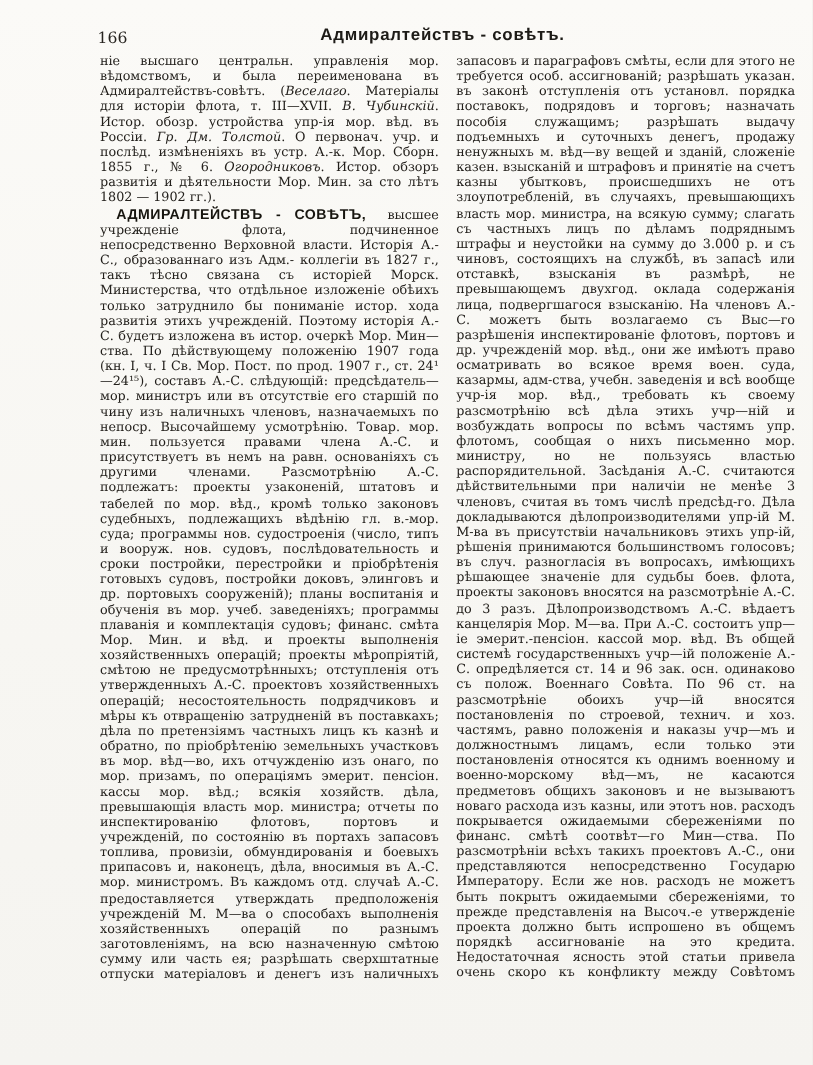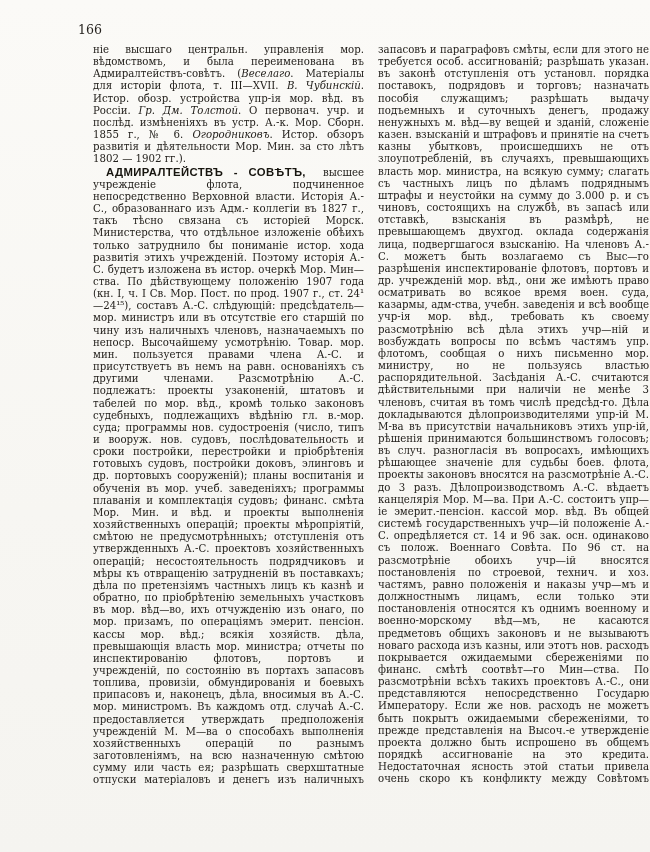--- a/index.html
+++ b/index.html
@@ -26,21 +26,21 @@
     font-size:12.5px;color:#26231f;
   }
   .runhead{
     display:block;text-align:center;
     font-family:"Liberation Sans", sans-serif;
     font-weight:700;font-size:13.5px;
     letter-spacing:0.6px;color:#1d1b17;
   }
   .cols{
     position:absolute;
-    top:44px;left:93px;width:556px;height:752px;
+    top:44px;left:80px;width:556px;height:752px;
     column-count:2;column-gap:14px;column-fill:auto;
     text-align:justify;
     font-size:10.2px;line-height:12.15px;
     color:#23201c;
     overflow:hidden;
   }
   .cols p{margin:0;padding:0;}
   .para.main{text-indent:13px;}
   .art-title{
     font-family:"Liberation Sans", sans-serif;
@@ -51,20 +51,21 @@
   }
   .it{font-style:italic;}
 </style>
 </head>
 <body>
 
 <div class="page">
 
   <div class="pagehead">
     <span class="pagenum">166</span>
+    <span class="runhead">Адмиралтействъ - совѣтъ.</span>
   </div>
 
   <div class="cols">
     <p class="para cont"><span>ніе высшаго центральн. управленія мор. вѣдомствомъ, и была переименована въ Адмиралтействъ-совѣтъ. (</span><span class="it">Веселаго</span><span>. Матеріалы для исторіи флота, т. III—XVII. </span><span class="it">В. Чубинскій</span><span>. Истор. обозр. устройства упр-ія мор. вѣд. въ Россіи. </span><span class="it">Гр. Дм. Толстой</span><span>. О первонач. учр. и послѣд. измѣненіяхъ въ устр. А.-к. Мор. Сборн. 1855 г., № 6. </span><span class="it">Огородниковъ</span><span>. Истор. обзоръ развитія и дѣятельности Мор. Мин. за сто лѣтъ 1802 — 1902 гг.).</span></p>
     <p class="para main"><span class="art-title">АДМИРАЛТЕЙСТВЪ - СОВѢТЪ,</span><span>высшее учрежденіе флота, подчиненное непосредственно Верховной власти. Исторія А.-С., образованнаго изъ Адм.- коллегіи въ 1827 г., такъ тѣсно связана съ исторіей Морск. Министерства, что отдѣльное изложеніе обѣихъ только затруднило бы пониманіе истор. хода развитія этихъ учрежденій. Поэтому исторія А.-С. будетъ изложена въ истор. очеркѣ Мор. Мин—ства. По дѣйствующему положенію 1907 года (кн. I, ч. I Св. Мор. Пост. по прод. 1907 г., ст. 24¹—24¹⁵), составъ А.-С. слѣдующій: предсѣдатель—мор. министръ или въ отсутствіе его старшій по чину изъ наличныхъ членовъ, назначаемыхъ по непоср. Высочайшему усмотрѣнію. Товар. мор. мин. пользуется правами члена А.-С. и присутствуетъ въ немъ на равн. основаніяхъ съ другими членами. Разсмотрѣнію А.-С. подлежатъ: проекты узаконеній, штатовъ и табелей по мор. вѣд., кромѣ только законовъ судебныхъ, подлежащихъ вѣдѣнію гл. в.-мор. суда; программы нов. судостроенія (число, типъ и вооруж. нов. судовъ, послѣдовательность и сроки постройки, перестройки и пріобрѣтенія готовыхъ судовъ, постройки доковъ, элинговъ и др. портовыхъ сооруженій); планы воспитанія и обученія въ мор. учеб. заведеніяхъ; программы плаванія и комплектація судовъ; финанс. смѣта Мор. Мин. и вѣд. и проекты выполненія хозяйственныхъ операцій; проекты мѣропріятій, смѣтою не предусмотрѣнныхъ; отступленія отъ утвержденныхъ А.-С. проектовъ хозяйственныхъ операцій; несостоятельность подрядчиковъ и мѣры къ отвращенію затрудненій въ поставкахъ; дѣла по претензіямъ частныхъ лицъ къ казнѣ и обратно, по пріобрѣтенію земельныхъ участковъ въ мор. вѣд—во, ихъ отчужденію изъ онаго, по мор. призамъ, по операціямъ эмерит. пенсіон. кассы мор. вѣд.; всякія хозяйств. дѣла, превышающія власть мор. министра; отчеты по инспектированію флотовъ, портовъ и учрежденій, по состоянію въ портахъ запасовъ топлива, провизіи, обмундированія и боевыхъ припасовъ и, наконецъ, дѣла, вносимыя въ А.-С. мор. министромъ. Въ каждомъ отд. случаѣ А.-С. предоставляется утверждать предположенія учрежденій М. М—ва о способахъ выполненія хозяйственныхъ операцій по разнымъ заготовленіямъ, на всю назначенную смѣтою сумму или часть ея; разрѣшать сверхштатные отпуски матеріаловъ и денегъ изъ наличныхъ запасовъ и параграфовъ смѣты, если для этого не требуется особ. ассигнованій; разрѣшать указан. въ законѣ отступленія отъ установл. порядка поставокъ, подрядовъ и торговъ; назначать пособія служащимъ; разрѣшать выдачу подъемныхъ и суточныхъ денегъ, продажу ненужныхъ м. вѣд—ву вещей и зданій, сложеніе казен. взысканій и штрафовъ и принятіе на счетъ казны убытковъ, происшедшихъ не отъ злоупотребленій, въ случаяхъ, превышающихъ власть мор. министра, на всякую сумму; слагать съ частныхъ лицъ по дѣламъ подряднымъ штрафы и неустойки на сумму до 3.000 р. и съ чиновъ, состоящихъ на службѣ, въ запасѣ или отставкѣ, взысканія въ размѣрѣ, не превышающемъ двухгод. оклада содержанія лица, подвергшагося взысканію. На членовъ А.-С. можетъ быть возлагаемо съ Выс—го разрѣшенія инспектированіе флотовъ, портовъ и др. учрежденій мор. вѣд., они же имѣютъ право осматривать во всякое время воен. суда, казармы, адм-ства, учебн. заведенія и всѣ вообще учр-ія мор. вѣд., требовать къ своему разсмотрѣнію всѣ дѣла этихъ учр—ній и возбуждать вопросы по всѣмъ частямъ упр. флотомъ, сообщая о нихъ письменно мор. министру, но не пользуясь властью распорядительной. Засѣданія А.-С. считаются дѣйствительными при наличіи не менѣе 3 членовъ, считая въ томъ числѣ предсѣд-го. Дѣла докладываются дѣлопроизводителями упр-ій М. М-ва въ присутствіи начальниковъ этихъ упр-ій, рѣшенія принимаются большинствомъ голосовъ; въ случ. разногласія въ вопросахъ, имѣющихъ рѣшающее значеніе для судьбы боев. флота, проекты законовъ вносятся на разсмотрѣніе А.-С. до 3 разъ. Дѣлопроизводствомъ А.-С. вѣдаетъ канцелярія Мор. М—ва. При А.-С. состоитъ упр—іе эмерит.-пенсіон. кассой мор. вѣд. Въ общей системѣ государственныхъ учр—ій положеніе А.-С. опредѣляется ст. 14 и 96 зак. осн. одинаково съ полож. Военнаго Совѣта. По 96 ст. на разсмотрѣніе обоихъ учр—ій вносятся постановленія по строевой, технич. и хоз. частямъ, равно положенія и наказы учр—мъ и должностнымъ лицамъ, если только эти постановленія относятся къ однимъ военному и военно-морскому вѣд—мъ, не касаются предметовъ общихъ законовъ и не вызываютъ новаго расхода изъ казны, или этотъ нов. расходъ покрывается ожидаемыми сбереженіями по финанс. смѣтѣ соотвѣт—го Мин—ства. По разсмотрѣніи всѣхъ такихъ проектовъ А.-С., они представляются непосредственно Государю Императору. Если же нов. расходъ не можетъ быть покрытъ ожидаемыми сбереженіями, то прежде представленія на Высоч.-е утвержденіе проекта должно быть испрошено въ общемъ порядкѣ ассигнованіе на это кредита. Недостаточная ясность этой статьи привела очень скоро къ конфликту между Совѣтомъ Министровъ и Госуд. Совѣтомъ, по поводу проекта штатовъ мор. генер. штаба, внесеннаго правительствомъ и разсмотрѣннаго Госуд. Думой въ общемъ законодательномъ порядкѣ. Гос. Совѣтъ призналъ это неправильнымъ и въ результатѣ Совѣтомъ Министровъ было издано разъясненіе примѣненія ст. 96 осн. зак., получившее 24 авг. 1909 г. Высоч.-ую санкцію. По этому разъясненію Военное и Мор. Мин—ства, въ случаѣ невозможности точнаго опредѣленія новаго расхода, вносятъ въ общія законодательныя учр—ія только „приблизительные расчеты предстоящихъ расходовъ, испрашивая разрѣшеніе на точное ихъ исчисленіе въ смѣтномъ порядкѣ“. „Дѣла, касающіяся предметовъ общихъ законовъ, на основаніи ст. 96 осн. гос. зак., подлежатъ направленію въ порядкѣ 86 ст. осн. зак. въ тѣхъ только частяхъ, которыя именно составляютъ предметъ общихъ законовъ“. Тѣмъ не менѣе и въ настоящее время текстъ ст. 96 не представляется вполнѣ яснымъ, такъ, напр., вопросъ о томъ, что надо понимать</span></p>
   </div>
 
 </div>
 
 </body></html>

